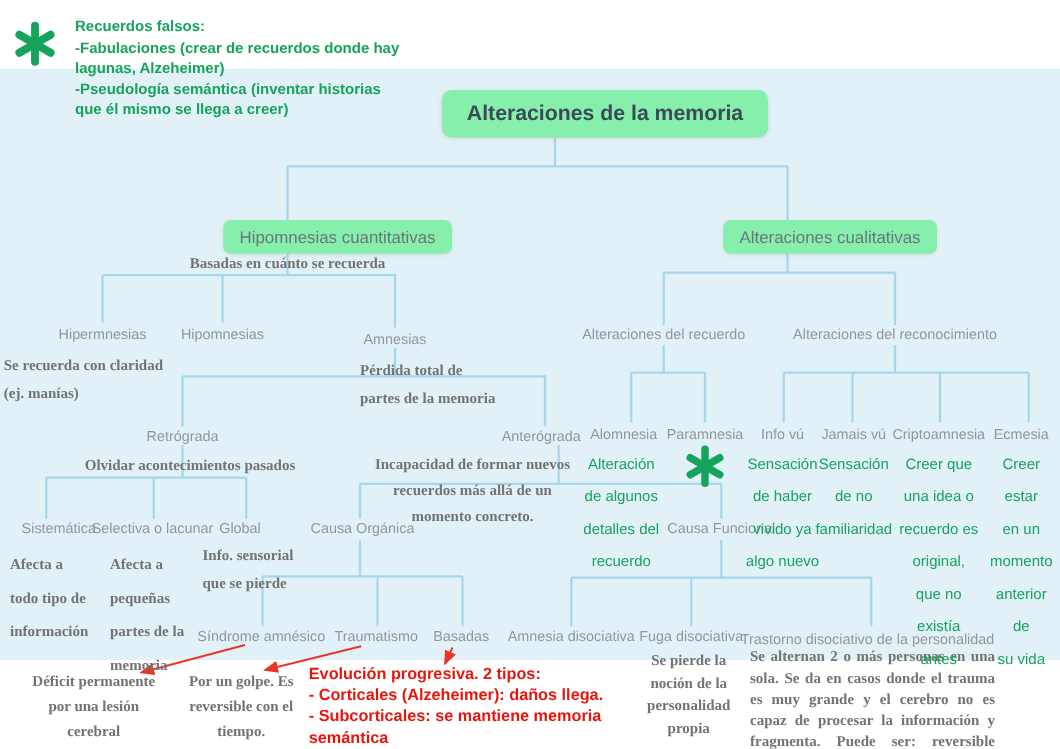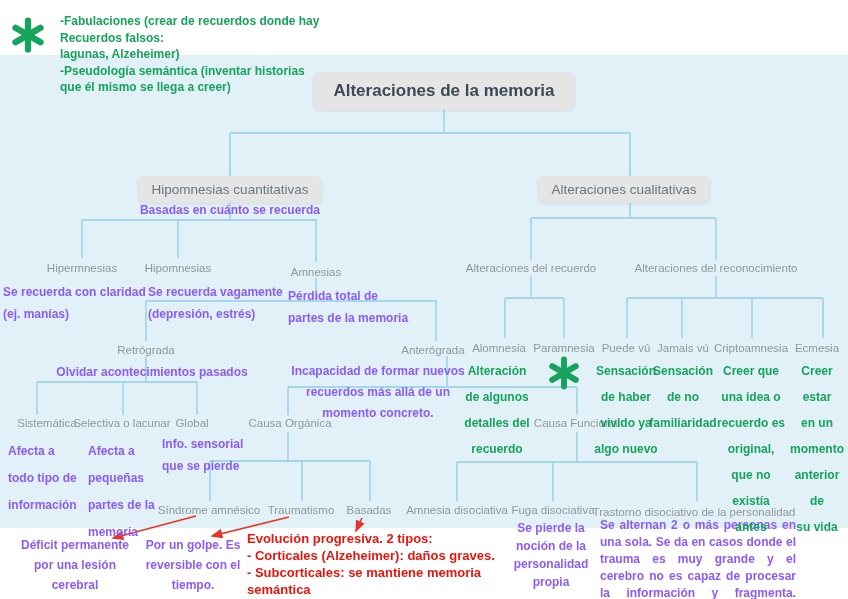--- a/index.html
+++ b/index.html
@@ -5,34 +5,35 @@
   html,body { margin:0; padding:0; background:#ffffff; }
   .canvas {
     position:relative; width:848px; height:599px; overflow:hidden;
     font-family:"Liberation Sans", sans-serif; background:#ffffff;
   }
   .panel { position:absolute; left:0; top:55px; width:848px; height:473px; background:#e2f1f7; }
   .overlay { position:absolute; left:0; top:0; width:848px; height:599px; pointer-events:none; }
 
   .node-box {
     position:absolute; transform:translateX(-50%);
-    background:#e5e5e5; border-radius:6px; padding:6px 13px;
+    background:#86efac; border-radius:6px; padding:6px 13px;
     color:#6b757e; font-size:13.5px; white-space:nowrap;
     box-shadow:0 1px 3px rgba(60,90,110,0.12);
+    margin-left:40px;
   }
   .title-box {
     font-size:17px; font-weight:bold; color:#3c4a57; padding:9px 20px; border-radius:8px;
   }
   .glabel {
     position:absolute; transform:translateX(-50%);
     color:#8f979e; font-size:11.5px; white-space:nowrap;
   }
   .desc { position:absolute; white-space:pre-line; font-size:12px; line-height:1.6; }
-  .red   { color:#8b5cf6; font-weight:bold; }
-  .green { color:#16a35c; font-weight:700; }
+  .red   { color:#737373; font-weight:bold;font-family:Liberation Serif, serif; }
+  .green { color:#16a35c; font-weight:400; }
   .center { transform:translateX(-50%); text-align:center; }
   .note { position:absolute; left:60px; top:13px; font-size:12px; line-height:16.5px; color:#16a35c; font-weight:600; }
   .note .b { font-weight:bold; }
   .ast { position:absolute; }
   .demnote { position:absolute; left:247px; top:530px; font-size:13px; line-height:17px; color:#e8150d; font-weight:bold; white-space:nowrap; }
   .justify { text-align:justify; }
 </style>
 </head>
 <body>
 
@@ -68,39 +69,37 @@
   </svg>
 
   <svg class="ast" style="left:10px;top:17px" width="36" height="36" viewBox="0 0 40 40">
     <g stroke="#16a35c" stroke-width="7" stroke-linecap="round">
       <line x1="20" y1="4" x2="20" y2="36"></line>
       <line x1="6.1" y1="12" x2="33.9" y2="28"></line>
       <line x1="6.1" y1="28" x2="33.9" y2="12"></line>
     </g>
   </svg>
   <div class="note">
+    <div><span>Recuerdos falsos:</span></div>
     <div><span class="b">-Fabulaciones</span><span> (crear de recuerdos donde hay</span></div>
-    <div><span>Recuerdos falsos:</span></div>
     <div><span>lagunas, Alzeheimer)</span></div>
     <div><span class="b">-Pseudología semántica</span><span> (inventar historias</span></div>
     <div><span>que él mismo se llega a creer)</span></div>
   </div>
 
   <div class="node-box title-box" style="left:444px;top:72px">Alteraciones de la memoria</div>
   <div class="node-box" style="left:230px;top:176px">Hipomnesias cuantitativas</div>
   <div class="desc red center" style="left:230px;top:201px;white-space:nowrap">Basadas en cuánto se recuerda</div>
   <div class="node-box" style="left:624px;top:176px">Alteraciones cualitativas</div>
 
   <div class="glabel" style="left:82px;top:262px">Hipermnesias</div>
   <div class="glabel" style="left:178px;top:262px">Hipomnesias</div>
   <div class="glabel" style="left:316px;top:266px">Amnesias</div>
   <div class="desc red" style="left:3px;top:281px;line-height:22px">Se recuerda con claridad
 (ej. manías)</div>
-  <div class="desc red" style="left:148px;top:281px;line-height:22px">Se recuerda vagamente
-(depresión, estrés)</div>
   <div class="desc red" style="left:288px;top:285px;line-height:22px">Pérdida total de
 partes de la memoria</div>
 
   <div class="glabel" style="left:146px;top:344px">Retrógrada</div>
   <div class="glabel" style="left:433px;top:344px">Anterógrada</div>
   <div class="desc red center" style="left:152px;top:363px;white-space:nowrap">Olvidar acontecimientos pasados</div>
   <div class="desc red center" style="left:378px;top:361px;line-height:21px">Incapacidad de formar nuevos
 recuerdos más allá de un
 momento concreto.</div>
 
@@ -124,21 +123,21 @@
   <div class="glabel" style="left:301px;top:504px">Traumatismo</div>
   <div class="glabel" style="left:369px;top:504px">Basadas</div>
   <div class="desc red center" style="left:75px;top:535px;line-height:20px">Déficit permanente
 por una lesión
 cerebral</div>
   <div class="desc red center" style="left:193px;top:535px;line-height:20px">Por un golpe. Es
 reversible con el
 tiempo.</div>
   <div class="demnote">
     <div><span>Evolución progresiva. 2 tipos:</span></div>
-    <div><span class="b">- Corticales</span><span> (Alzeheimer): daños graves.</span></div>
+    <div><span class="b">- Corticales</span><span> (Alzeheimer): daños llega.</span></div>
     <div><span class="b">- Subcorticales</span><span>: se mantiene memoria</span></div>
     <div><span>semántica</span></div>
   </div>
 
   <div class="glabel" style="left:457px;top:504px">Amnesia disociativa</div>
   <div class="glabel" style="left:553px;top:504px">Fuga disociativa</div>
   <div class="glabel" style="left:694px;top:506px">Trastorno disociativo de la personalidad</div>
   <div class="desc red center" style="left:551px;top:519px;line-height:18px">Se pierde la
 noción de la
 personalidad
@@ -155,21 +154,21 @@
 detalles del
 recuerdo</div>
   <svg class="ast" style="left:547px;top:356px" width="34" height="34" viewBox="0 0 40 40">
     <g stroke="#16a35c" stroke-width="7" stroke-linecap="round">
       <line x1="20" y1="4" x2="20" y2="36"></line>
       <line x1="6.1" y1="12" x2="33.9" y2="28"></line>
       <line x1="6.1" y1="28" x2="33.9" y2="12"></line>
     </g>
   </svg>
 
-  <div class="glabel" style="left:626px;top:342px">Puede vú</div>
+  <div class="glabel" style="left:626px;top:342px">Info vú</div>
   <div class="glabel" style="left:683px;top:342px">Jamais vú</div>
   <div class="glabel" style="left:751px;top:342px">Criptoamnesia</div>
   <div class="glabel" style="left:817px;top:342px">Ecmesia</div>
   <div class="desc green center" style="left:626px;top:358px;line-height:26px">Sensación
 de haber
 vivido ya
 algo nuevo</div>
   <div class="desc green center" style="left:683px;top:358px;line-height:26px">Sensación
 de no
 familiaridad</div>

